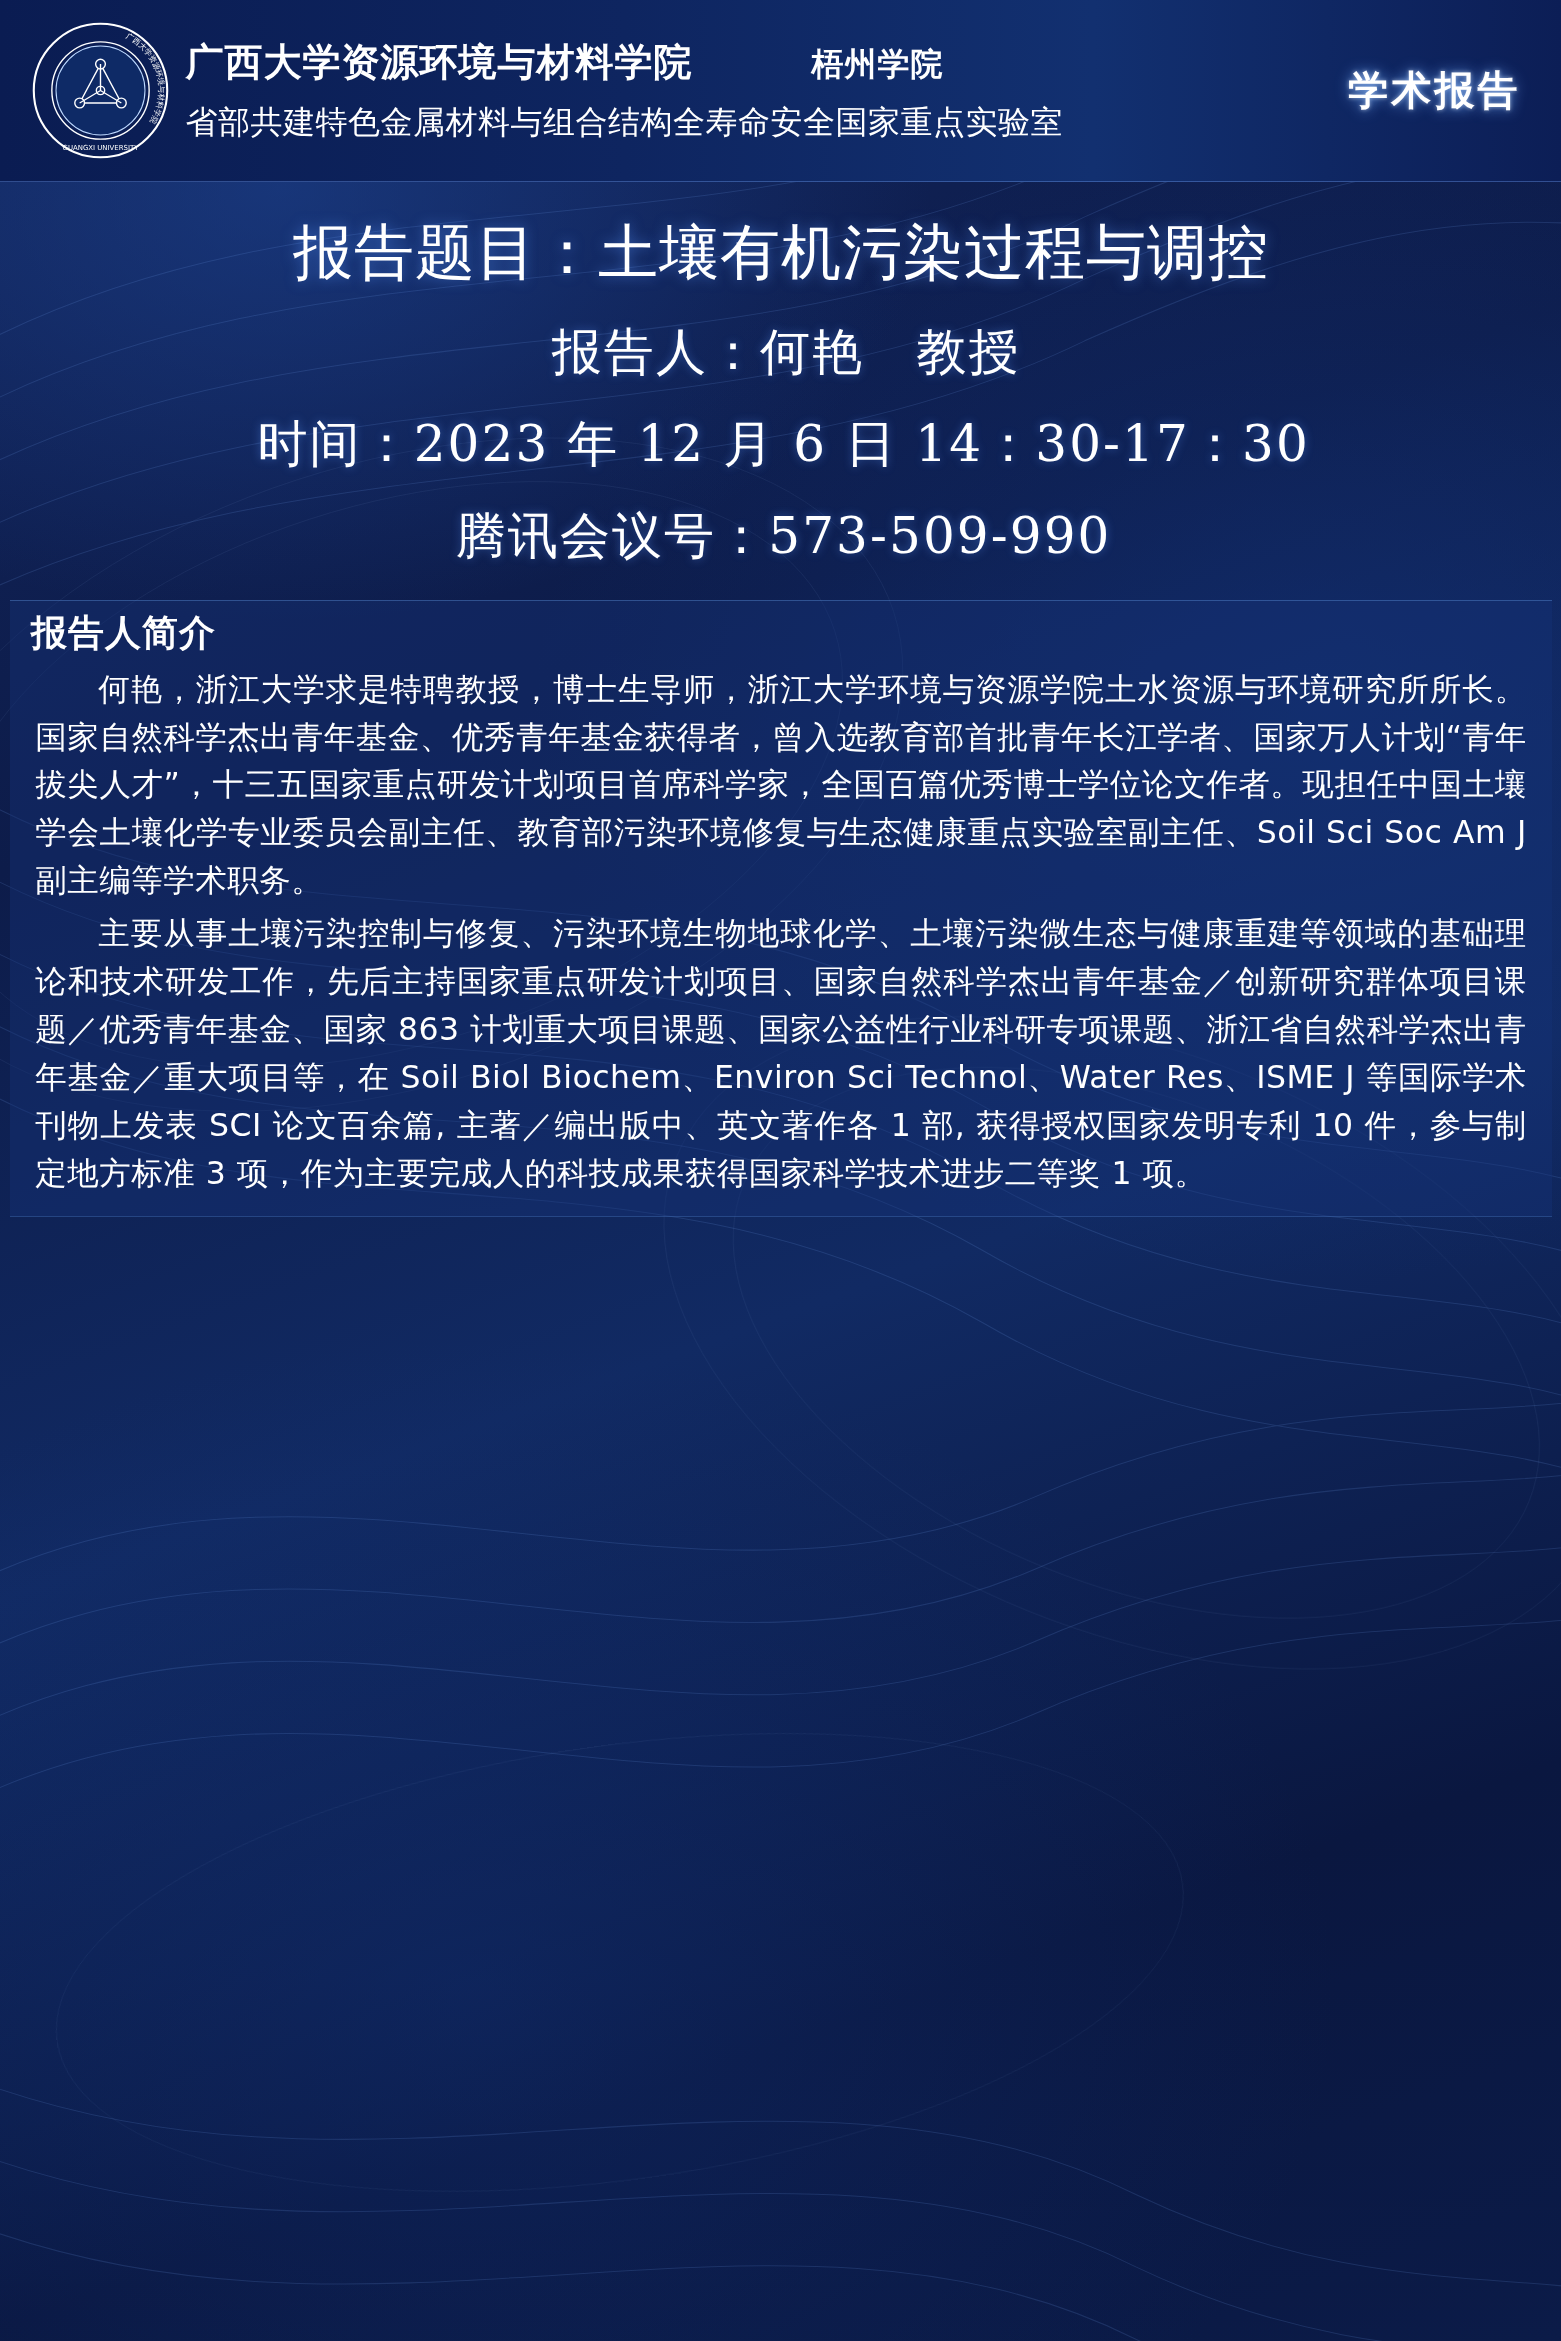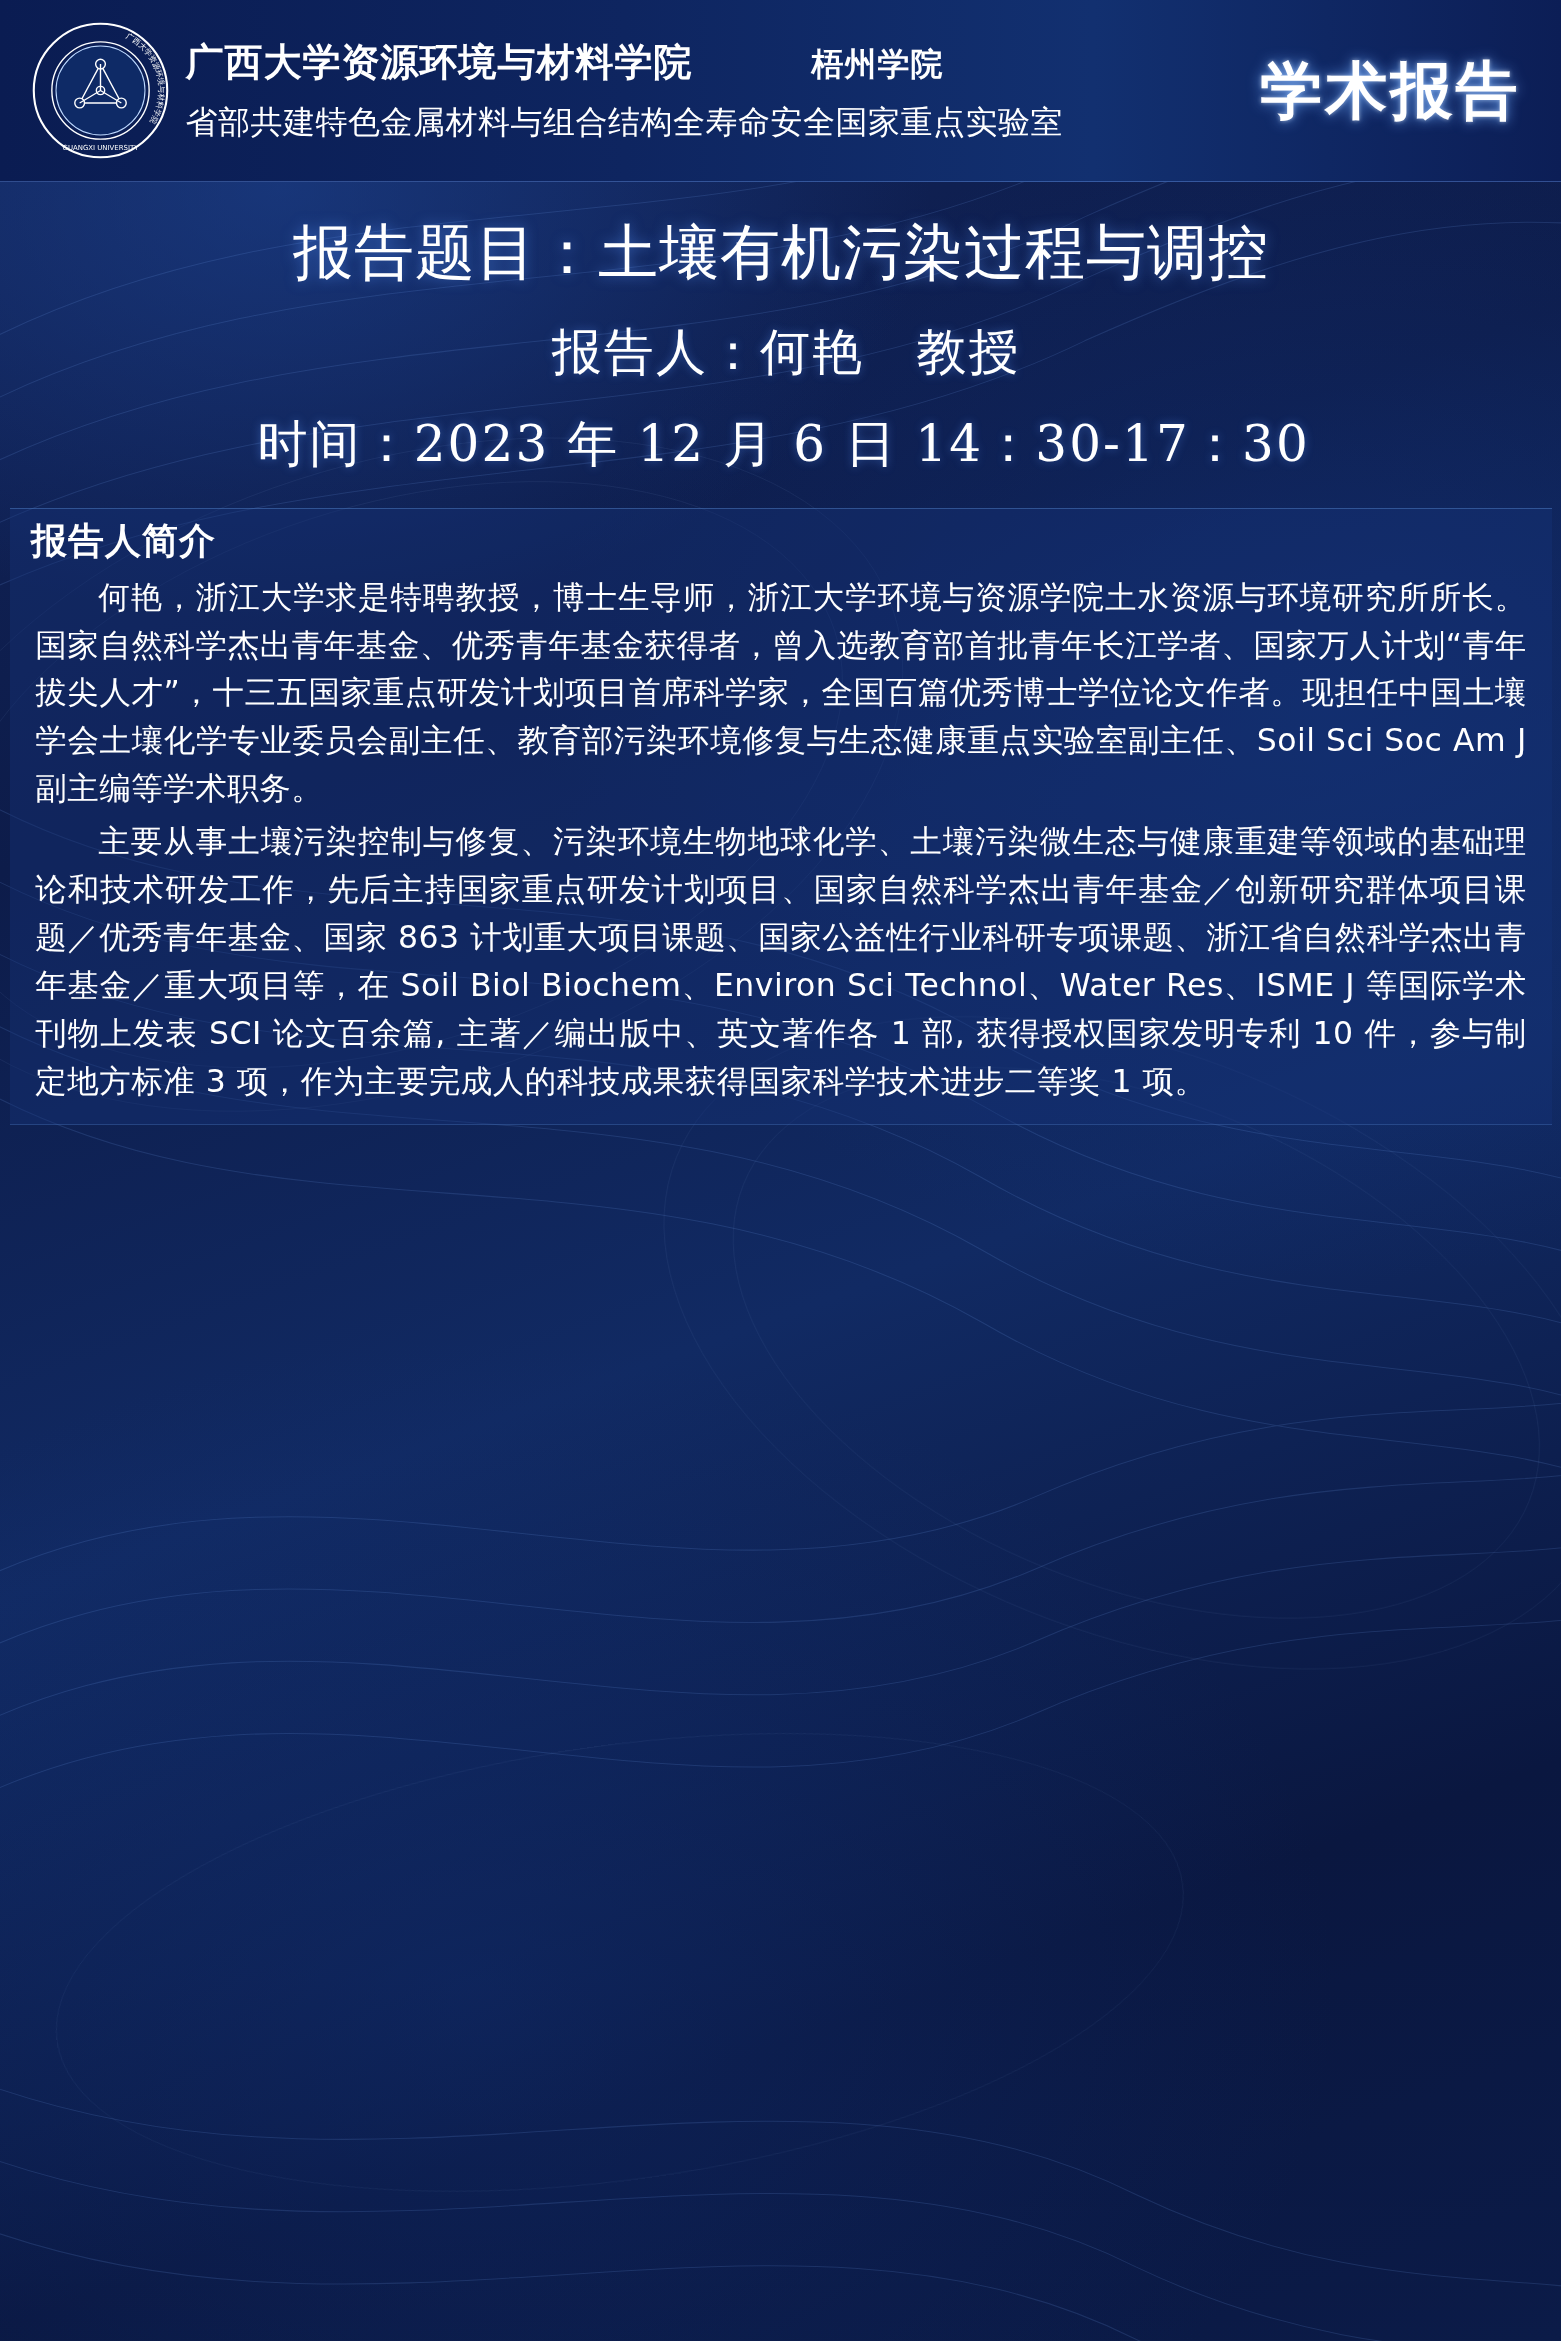--- a/index.html
+++ b/index.html
@@ -77,21 +77,21 @@
     margin-top: 13px;
     font-size: 32px;
     font-weight: normal;
     letter-spacing: 0.5px;
     white-space: nowrap;
     font-family: "DejaVu Sans", "Liberation Sans", sans-serif;
   }
   .hdr-badge {
     flex: 0 0 auto;
     color: #ffffff;
-    font-size: 62px;
+    font-size: 40px;
     font-weight: bold;
     letter-spacing: 3.1px;
     padding-right: 20.7px;
     text-shadow: 0 0 13.4px rgba(110,170,255,0.9), 0 0 4.1px rgba(255,255,255,0.6);
     font-family: Liberation Mono, monospace;
     text-align: right;
   }
 
   
   .titleblock {
@@ -221,20 +221,21 @@
       <div class="hdr-lab">省部共建特色金属材料与组合结构全寿命安全国家重点实验室</div>
     </div>
 
     <div class="hdr-badge">学术报告</div>
   </div>
 
   <div class="titleblock">
     <div class="t-title">报告题目：土壤有机污染过程与调控</div>
     <div class="t-line t-speaker">报告人：何艳　教授</div>
     <div class="t-line t-time">时间：2023 年 12 月 6 日 14：30-17：30</div>
+    <div class="t-line t-meeting">腾讯会议号：573-509-990</div>
   </div>
 
 
   <div class="section" id="bio-section">
     <div class="section-header">报告人简介</div>
     <div class="section-body">
       <p>何艳，浙江大学求是特聘教授，博士生导师，浙江大学环境与资源学院土水资源与环境研究所所长。国家自然科学杰出青年基金、优秀青年基金获得者，曾入选教育部首批青年长江学者、国家万人计划“青年拔尖人才”，十三五国家重点研发计划项目首席科学家，全国百篇优秀博士学位论文作者。现担任中国土壤学会土壤化学专业委员会副主任、教育部污染环境修复与生态健康重点实验室副主任、Soil Sci Soc Am J 副主编等学术职务。</p>
       <p>主要从事土壤污染控制与修复、污染环境生物地球化学、土壤污染微生态与健康重建等领域的基础理论和技术研发工作，先后主持国家重点研发计划项目、国家自然科学杰出青年基金／创新研究群体项目课题／优秀青年基金、国家 863 计划重大项目课题、国家公益性行业科研专项课题、浙江省自然科学杰出青年基金／重大项目等，在 Soil Biol Biochem、Environ Sci Technol、Water Res、ISME J 等国际学术刊物上发表 SCI 论文百余篇, 主著／编出版中、英文著作各 1 部, 获得授权国家发明专利 10 件，参与制定地方标准 3 项，作为主要完成人的科技成果获得国家科学技术进步二等奖 1 项。</p>
     </div>
   </div>

